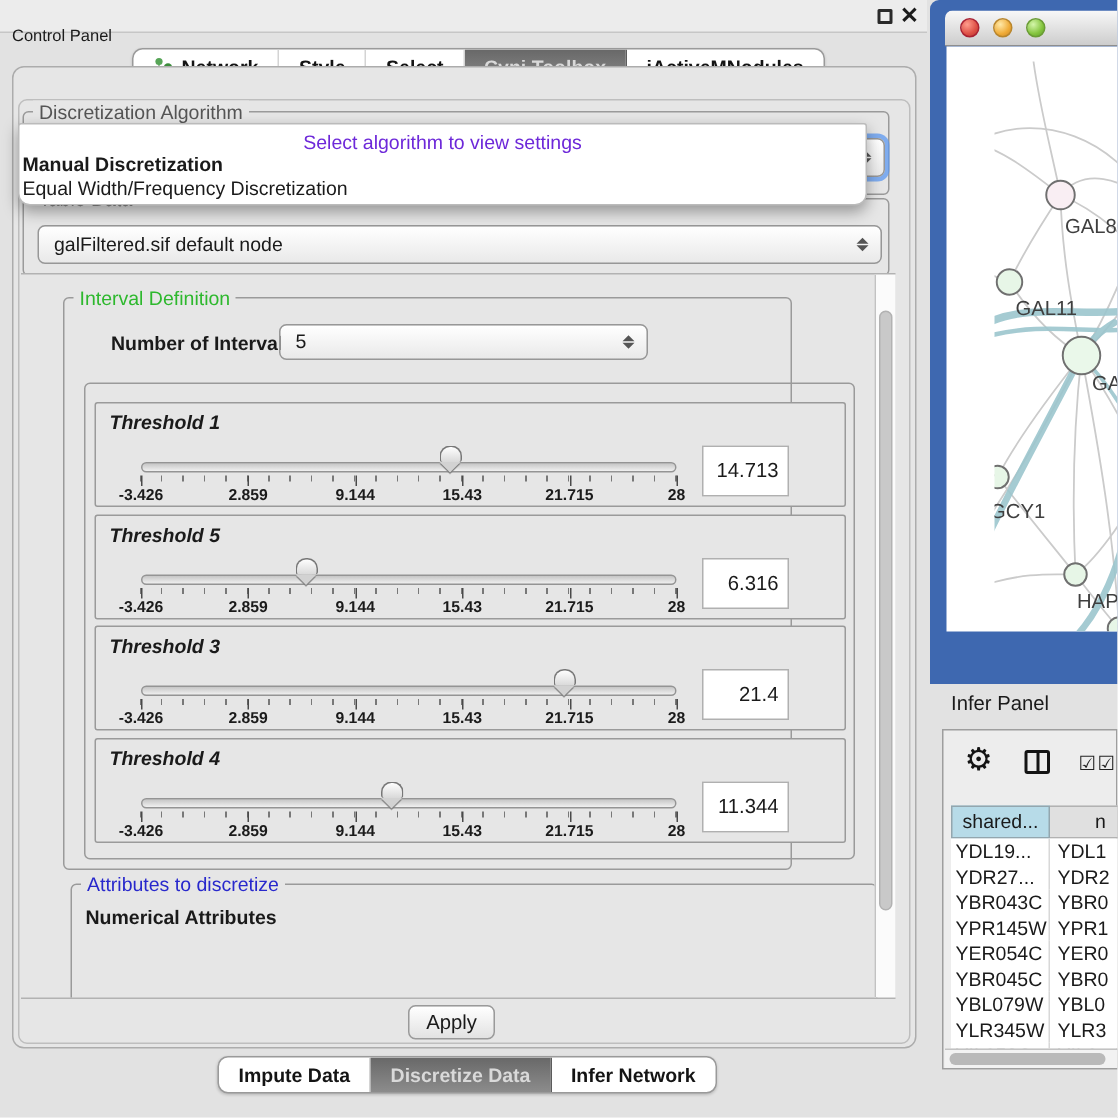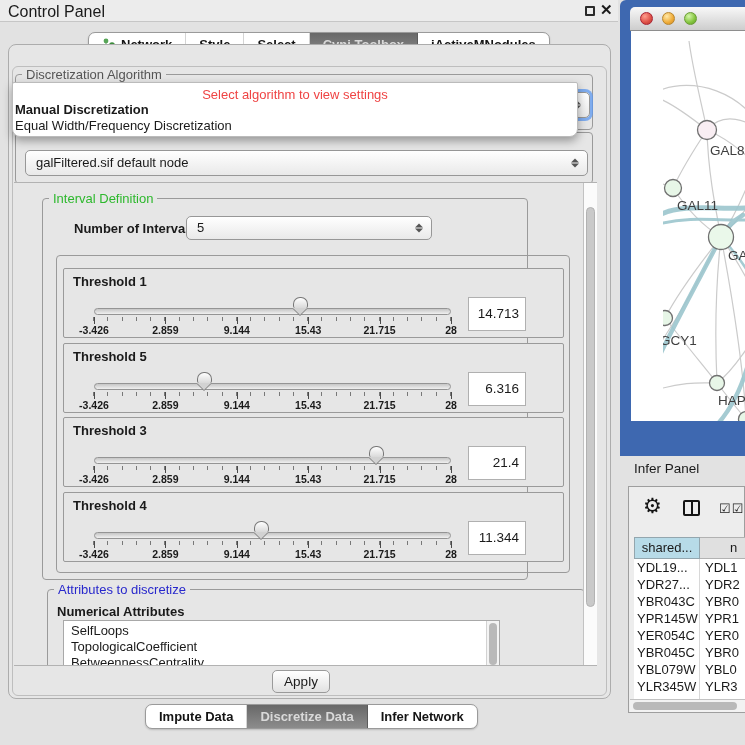--- a/index.html
+++ b/index.html
@@ -5,21 +5,21 @@
   * { margin:0; padding:0; box-sizing:border-box; }
   html,body { width:745px; height:745px; overflow:hidden; }
   #root { position:relative; width:745px; height:745px; background:#e2e2e2;
           font-family:"Liberation Sans", sans-serif; color:#1a1a1a; }
   .abs { position:absolute; }
   .nw { white-space:nowrap; }
 
   
   .titlebar { left:0; top:0; width:618px; height:22px; background:#ececec;
               border-bottom:1px solid #c6c6c6; }
-  .titlebar .t { left:8px; top:3px; font-size:16px; }
+  .titlebar .t { left:8px; top:18px; font-size:11px; }
   .float-btn { left:585px; top:6px; width:10px; height:10px; border:2px solid #2a2a2a; border-radius:1px; }
   .close-btn { left:600px; top:1px; font-size:15px; font-weight:700; }
 
   
   .tabbar { display:flex; height:25px; background:#fff; border:1px solid #9a9a9a;
             border-radius:7px; overflow:hidden; box-shadow:0 1px 2px rgba(0,0,0,.18); }
   .tab { display:flex; align-items:center; justify-content:center; gap:5px;
          padding:0 13px; font-size:13px; font-weight:700; color:#141414;
          border-right:1px solid #d4d4d4; }
   .tab:last-child { border-right:none; }
@@ -47,35 +47,35 @@
   .combo .arrows i { display:block; width:0; height:0; border-left:4px solid transparent;
                      border-right:4px solid transparent; }
   .combo .arrows i.up { border-bottom:4px solid #555; }
   .combo .arrows i.dn { border-top:4px solid #555; }
   .focus-ring { box-shadow:0 0 0 3px rgba(92,152,240,.75); }
 
   
   .popup { left:12px; top:82px; width:566px; height:55px; background:#fff;
            border:1px solid #bbb; border-radius:2px 2px 8px 8px; z-index:50;
            box-shadow:0 4px 10px rgba(0,0,0,.35); font-size:13px; }
-  .popup .prompt { left:0; right:0; top:4px; text-align:center; color:#ef4444; }
+  .popup .prompt { left:0; right:0; top:4px; text-align:center; color:#6d28d9; }
   .popup .opt { left:2px; height:15px; line-height:15px; }
 
   
   .viewport { left:14px; top:182px; width:583px; height:484px; background:#e6e6e6;
               border-top:1px solid #b2b2b2; border-bottom:1px solid #b2b2b2; overflow:hidden; }
   .vscroll { right:0; top:0; width:14px; height:100%; background:#fbfbfb;
              border-left:1px solid #c2c2c2; }
   .vthumb { left:2px; top:24px; width:9px; height:400px; background:#c9c9c9;
             border:1px solid #b2b2b2; border-radius:5px; }
 
   
   .thr-box { left:6px; width:501px; height:70px; border:1px solid #9a9a9a;
              border-radius:2px; background:#e6e6e6; }
-  .thr-label { left:9px; top:5px; font-size:13px; font-weight:700; }
+  .thr-label { left:9px; top:5px; font-size:13px; font-weight:700;font-style:italic; }
   .track { left:30px; top:39px; width:357px; height:7px; border:1px solid #949494;
            border-radius:4px; background:linear-gradient(#c6c6c6,#f0f0f0); }
   .knob { top:28px; width:15px; height:11px; border:1px solid #777; border-bottom:none;
           border-radius:7px 7px 2px 2px; background:linear-gradient(#fefefe,#d9d9d9); z-index:3; }
   .knob::after { content:''; position:absolute; left:-1px; top:10px; width:0; height:0;
                  border-left:7.5px solid transparent; border-right:7.5px solid transparent;
                  border-top:7px solid #d2d2d2; filter:drop-shadow(0 1px 0 #777); }
   .minor-ticks { left:29px; top:48px; width:359px; height:4px;
                  background:repeating-linear-gradient(90deg,#787878 0 1px,transparent 1px 14.28px); }
   .major-tick { top:48px; width:1px; height:7px; background:#4a4a4a; }
@@ -288,28 +288,20 @@
             <div class="abs major-tick" style="left: 387px;"></div>
             <div class="abs tick-label" style="left: 387px;">28</div>
             <div class="abs val-box nw">11.344</div>
           </div>
         </div>
     </div>
 
     <div class="abs fs" style="left:33px; top:406px; width:538px; height:100px;">
       <span class="fs-legend lg-blue nw">Attributes to discretize</span>
       <div class="abs bold f13 nw" style="left:9px; top:14px;">Numerical Attributes</div>
-      <div class="abs attr-list" style="left:15px; top:30px; width:437px; height:80px;" id="attr-list">
-        <div class="attr-item nw" style="padding-top: 2px;">SelfLoops</div>
-          <div class="attr-item nw">TopologicalCoefficient</div>
-          <div class="attr-item nw">BetweennessCentrality</div>
-          <div class="lscroll">
-            <div class="lthumb"></div>
-          </div>
-      </div>
     </div>
 
     <div class="abs vscroll">
       <div class="abs vthumb"></div>
     </div>
   </div>
 
   <div class="abs apply-btn">Apply</div>
 
   <div class="abs tabbar" style="left:145px; top:704px;" id="bottom-tabs">

